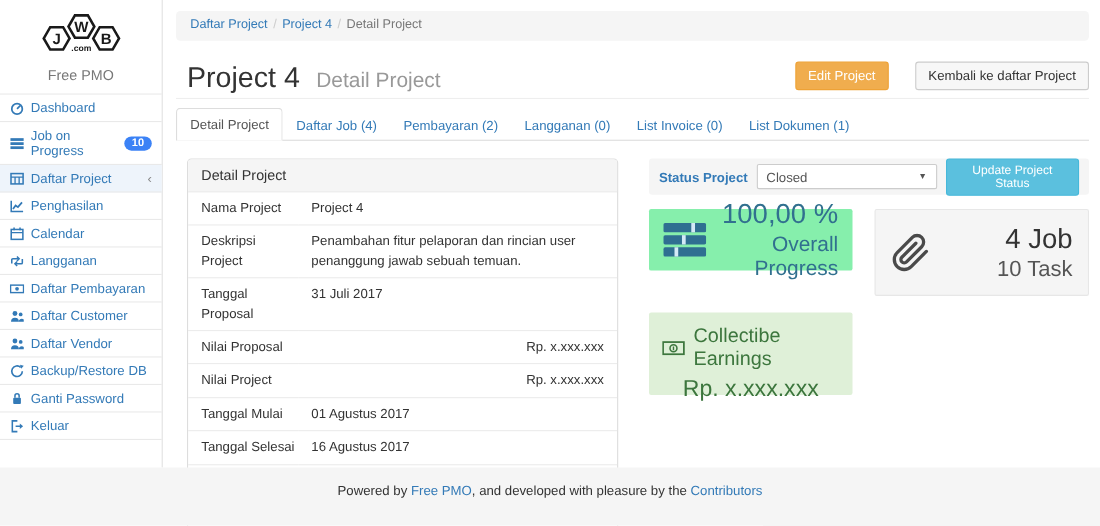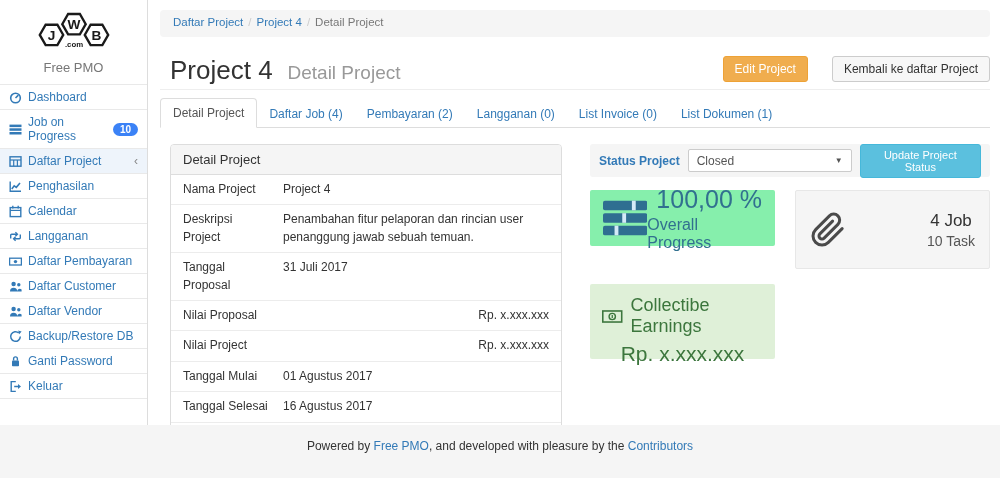--- a/index.html
+++ b/index.html
@@ -49,24 +49,24 @@
   .status-bar { position:absolute; left:442px; top:144px; width:400px; height:33px; background:#f5f5f5; border-radius:3px; display:flex; align-items:center; padding:0 9px; gap:8px; }
   .status-label { color:#337ab7; font-weight:bold; font-size:12px; white-space:nowrap; }
   .fake-select { background:#fff; border:1px solid #ccc; border-radius:2px; width:172px; height:23px; display:flex; align-items:center; justify-content:space-between; padding:0 8px; font-size:12px; color:#555; cursor:pointer; }
   .fake-select .caret { font-size:8px; color:#555; }
   .btn-info { background:#5bc0de; border:1px solid #46b8da; color:#fff; font-size:11px; padding:4px 9px; border-radius:3px; cursor:pointer; font-family:inherit; }
 
   
   .card { position:absolute; border-radius:2px; }
   .card-progress { left:442px; top:190px; width:185px; height:56px; background:#86efac; color:#31708f; display:flex; align-items:center; justify-content:space-between; padding:0 13px; }
   .card-progress .big { font-size:25px; }
-  .card-progress .small { font-size:16px; text-align:left; margin-top:2px; }
+  .card-progress .small { font-size:19px; text-align:right; margin-top:2px; }
   .card-jobs { left:647px; top:190px; width:195px; height:79px; background:#f5f5f5; border:1px solid #e7e7e7; color:#333; display:flex; align-items:center; justify-content:space-between; padding:0 14px; }
-  .card-jobs .big { font-size:17px; text-align:center; }
-  .card-jobs .small { font-size:14px; color:#555; margin-top:2px; }
+  .card-jobs .big { font-size:25px; text-align:right; }
+  .card-jobs .small { font-size:20px; color:#555; margin-top:2px; }
   .card-text { text-align:right; }
   .card-earnings { left:442px; top:284px; width:185px; height:75px; background:#dff0d8; color:#3c763d; padding:11px 12px; }
   .earn-line1 { display:flex; align-items:center; gap:8px; font-size:18px; }
   .earn-line2 { font-size:21px; text-align:center; margin-top:5px; }
 
   
   .footer { position:absolute; left:0; bottom:0; width:100%; height:53px; background:#f5f5f5; text-align:center; padding-top:14px; font-size:12px; color:#333; }
   .footer a { color:#337ab7; text-decoration:none; }
 </style>
 </head>

